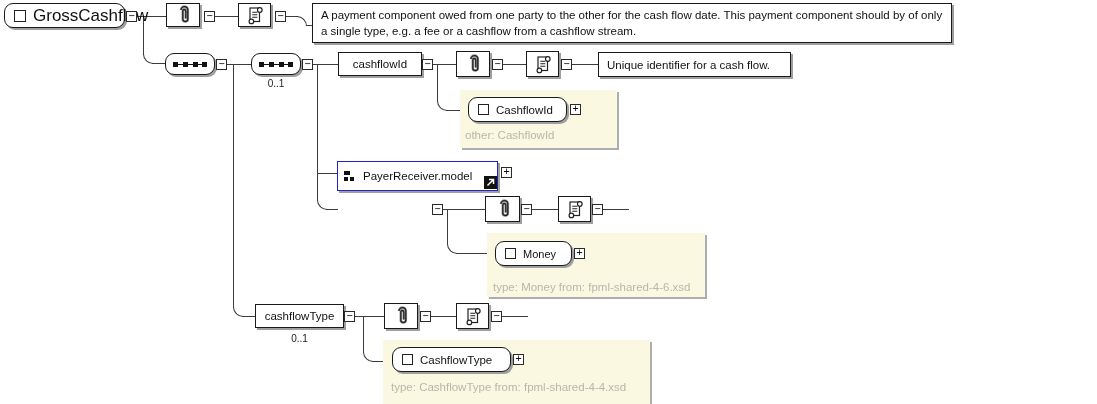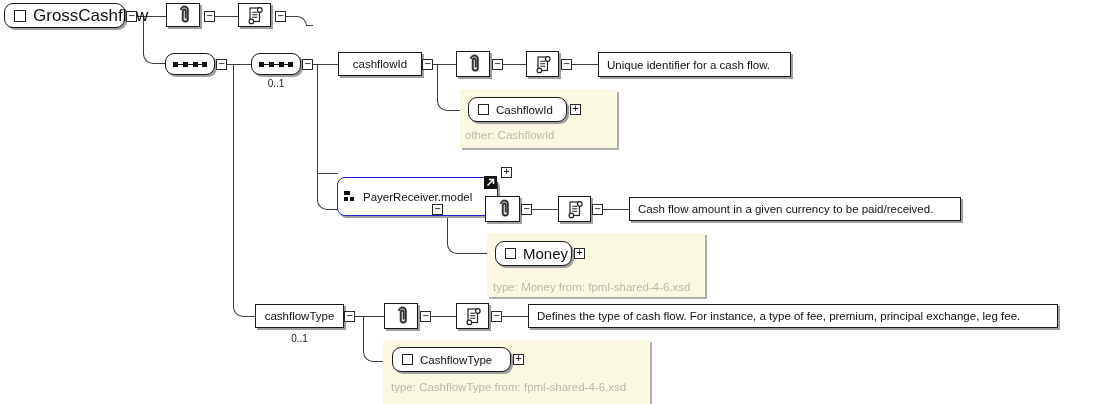--- a/index.html
+++ b/index.html
@@ -118,20 +118,23 @@
   <div class="box iconbox" style="left:238px; top:3px; width:33px; height:24px;">
     <svg width="20" height="20" viewBox="0 0 20 20">
       <rect x="5" y="3" width="9.5" height="13.5" fill="#fff" stroke="#222" stroke-width="1.2"></rect>
       <circle cx="14.8" cy="5" r="2.3" fill="#fff" stroke="#222" stroke-width="1.2"></circle>
       <circle cx="6.4" cy="16.4" r="2.3" fill="#fff" stroke="#222" stroke-width="1.2"></circle>
       <path d="M7.3 7.2 h5 M7.3 9.7 h5 M7.3 12.2 h5" stroke="#222" stroke-width="1.1"></path>
     </svg>
   </div>
   <div class="toggle" style="left:275px; top:11px;">−</div>
 
+  <div class="doc" style="left:312px; top:3px; width:640px; min-height:39px;">
+    <span>A payment component owed from one party to the other for the cash flow date. This payment component should by of only a single type, e.g. a fee or a cashflow from a cashflow stream.</span>
+  </div>
 
   <div class="box seq" style="left:165px; top:53px; width:50px; height:22px;">
     <svg width="38" height="9" viewBox="0 0 38 9">
       <rect x="2" y="4" width="34" height="1" fill="#111"></rect>
       <rect x="2" y="2" width="5" height="5" fill="#111"></rect>
       <rect x="12" y="2" width="5" height="5" fill="#111"></rect>
       <rect x="22" y="2" width="5" height="5" fill="#111"></rect>
       <rect x="31" y="2" width="5" height="5" fill="#111"></rect>
     </svg>
   </div>
@@ -176,21 +179,21 @@
     <span>Unique identifier for a cash flow.</span>
   </div>
 
   <div class="box rounded" style="left:468px; top:97px; width:99px; height:25px; font-size:11.5px;">
     <span class="sqicon" style="width:11px;height:11px;"></span>
     <span>CashflowId</span>
   </div>
   <div class="toggle" style="left:570px; top:104px;">+</div>
   <div class="tynote" style="left:465px; top:129px;">other: CashflowId</div>
 
-  <div class="model" style="left:337px; top:177px; width:161px; height:39px;border-radius:8px;">
+  <div class="model" style="left:337px; top:161px; width:161px; height:30px;">
     <svg width="12" height="11" viewBox="0 0 12 11">
       <rect x="0" y="0" width="6" height="4" fill="#111"></rect>
       <rect x="0" y="6" width="4" height="4" fill="#111"></rect>
       <rect x="6" y="6" width="4" height="4" fill="#111"></rect>
     </svg>
     <span>PayerReceiver.model</span>
   </div>
   <div class="gotoicon" style="left:484px; top:175px;">
     <svg width="13" height="13" viewBox="0 0 13 13">
       <rect x="0" y="0" width="13" height="13" fill="#111"></rect>
@@ -212,25 +215,22 @@
   <div class="box iconbox" style="left:558px; top:196px; width:33px; height:26px;">
     <svg width="20" height="20" viewBox="0 0 20 20">
       <rect x="5" y="3" width="9.5" height="13.5" fill="#fff" stroke="#222" stroke-width="1.2"></rect>
       <circle cx="14.8" cy="5" r="2.3" fill="#fff" stroke="#222" stroke-width="1.2"></circle>
       <circle cx="6.4" cy="16.4" r="2.3" fill="#fff" stroke="#222" stroke-width="1.2"></circle>
       <path d="M7.3 7.2 h5 M7.3 9.7 h5 M7.3 12.2 h5" stroke="#222" stroke-width="1.1"></path>
     </svg>
   </div>
   <div class="toggle" style="left:592px; top:204px;">−</div>
 
-  <div class="doc nowrap" style="left:629px; top:197px; width:332px; height:24px;">
-    <span>Cash flow amount in a given currency to be paid/received.</span>
-  </div>
-
-  <div class="box rounded" style="left:495px; top:241px; width:77px; height:25px; font-size:15px;">
+
+  <div class="box rounded" style="left:495px; top:241px; width:77px; height:25px; font-size:11px;">
     <span class="sqicon" style="width:11px;height:11px;"></span>
     <span>Money</span>
   </div>
   <div class="toggle" style="left:574px; top:248px;">+</div>
   <div class="tynote" style="left:493px; top:281px;">type: Money from: fpml-shared-4-6.xsd</div>
 
   <div class="box rect" style="left:255px; top:304px; width:89px; height:24px;">
     <span>cashflowType</span>
   </div>
   <div class="toggle" style="left:344px; top:311px;">−</div>
@@ -247,24 +247,21 @@
   <div class="box iconbox" style="left:456px; top:303px; width:33px; height:26px;">
     <svg width="20" height="20" viewBox="0 0 20 20">
       <rect x="5" y="3" width="9.5" height="13.5" fill="#fff" stroke="#222" stroke-width="1.2"></rect>
       <circle cx="14.8" cy="5" r="2.3" fill="#fff" stroke="#222" stroke-width="1.2"></circle>
       <circle cx="6.4" cy="16.4" r="2.3" fill="#fff" stroke="#222" stroke-width="1.2"></circle>
       <path d="M7.3 7.2 h5 M7.3 9.7 h5 M7.3 12.2 h5" stroke="#222" stroke-width="1.1"></path>
     </svg>
   </div>
   <div class="toggle" style="left:491px; top:311px;">−</div>
 
-  <div class="doc nowrap" style="left:528px; top:304px; width:530px; height:24px;">
-    <span>Defines the type of cash flow. For instance, a type of fee, premium, principal exchange, leg fee.</span>
-  </div>
 
   <div class="box rounded" style="left:392px; top:347px; width:119px; height:25px; font-size:11.5px;">
     <span class="sqicon" style="width:11px;height:11px;"></span>
     <span>CashflowType</span>
   </div>
   <div class="toggle" style="left:513px; top:354px;">+</div>
-  <div class="tynote" style="left:391px; top:381px;">type: CashflowType from: fpml-shared-4-6.xsd</div>
+  <div class="tynote" style="left:391px; top:381px;">type: CashflowType from: fpml-shared-4-4.xsd</div>
 
 </div>
 
 </body></html>

